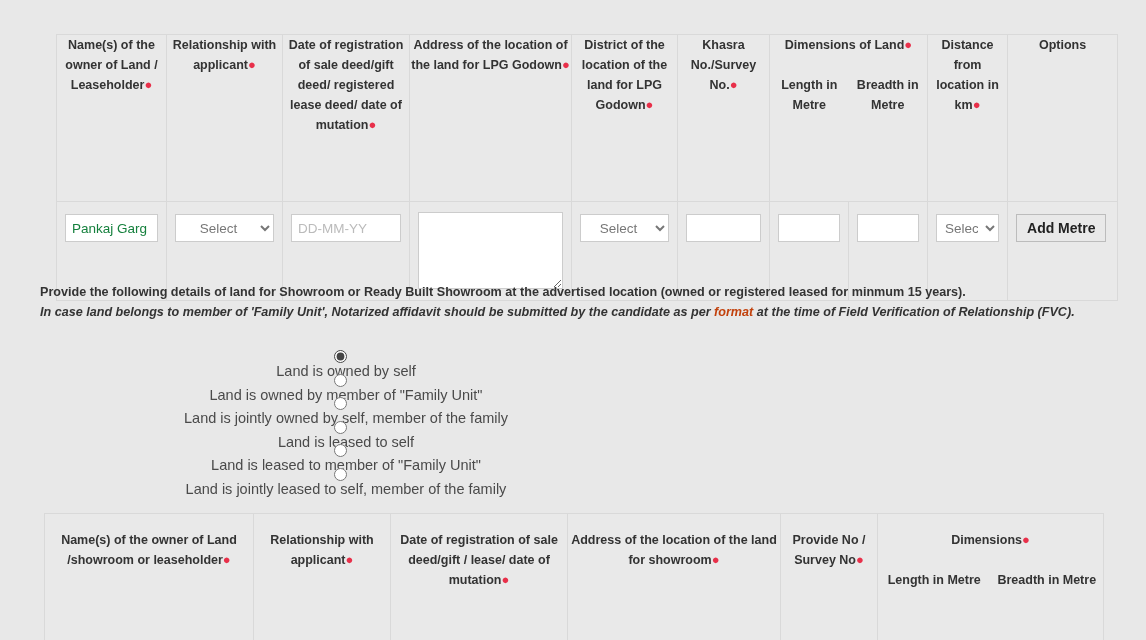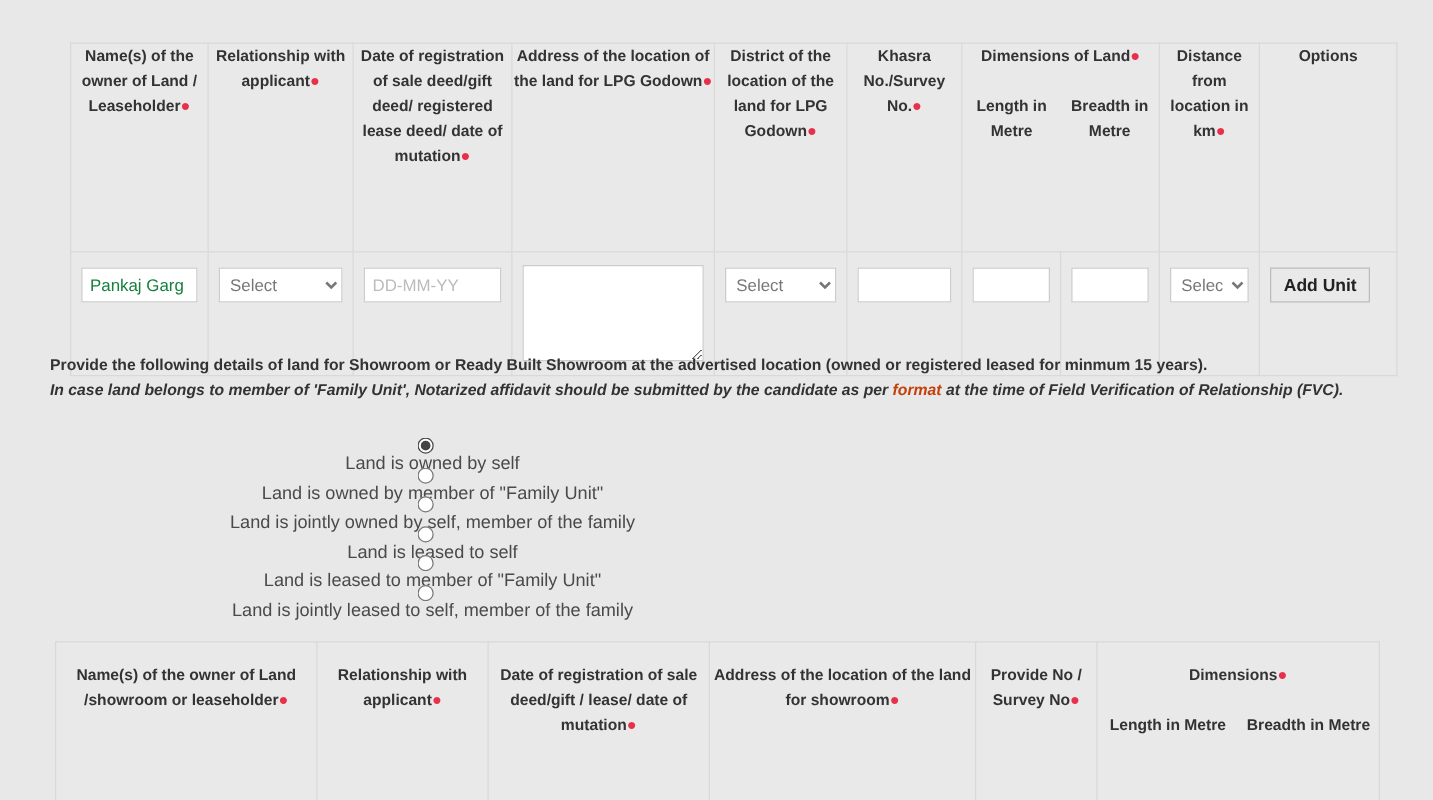--- a/index.html
+++ b/index.html
@@ -94,20 +94,21 @@
     box-sizing: border-box;
     height: 28px;
     width: 100%;
     border: 1px solid #ccc;
     background: #fff;
     font-family: "Liberation Sans", sans-serif;
     font-size: 13.5px;
     color: #777;
     padding: 2px 4px;
     outline: none;
+    text-align: center;
   }
   textarea.ta {
     box-sizing: border-box;
     width: 100%;
     height: 77px;
     border: 1px solid #ccc;
     background: #fff;
     resize: both;
     font-family: "Liberation Sans", sans-serif;
     font-size: 13.5px;
@@ -266,21 +267,21 @@
           </td>
           <td>
             <input class="txt" type="text" style="">
           </td>
           <td>
             <select class="sel">
               <option>Select</option>
             </select>
           </td>
           <td>
-            <button class="addmore">Add Unit</button>
+            <button class="addmore">Add Metre</button>
           </td>
         </tr>
       </tbody>
     </table>
   </div>
 
   <div id="note">
     <div class="line1">Provide the following details of land for Showroom or Ready Built Showroom at the advertised location (owned or registered leased for minmum 15 years).</div>
     <div class="line2"><span>In case land belongs to member of 'Family Unit', Notarized affidavit should be submitted by the candidate as per </span><a class="lnk" href="#">format</a><span> at the time of Field Verification of Relationship (FVC).</span></div>
   </div>

